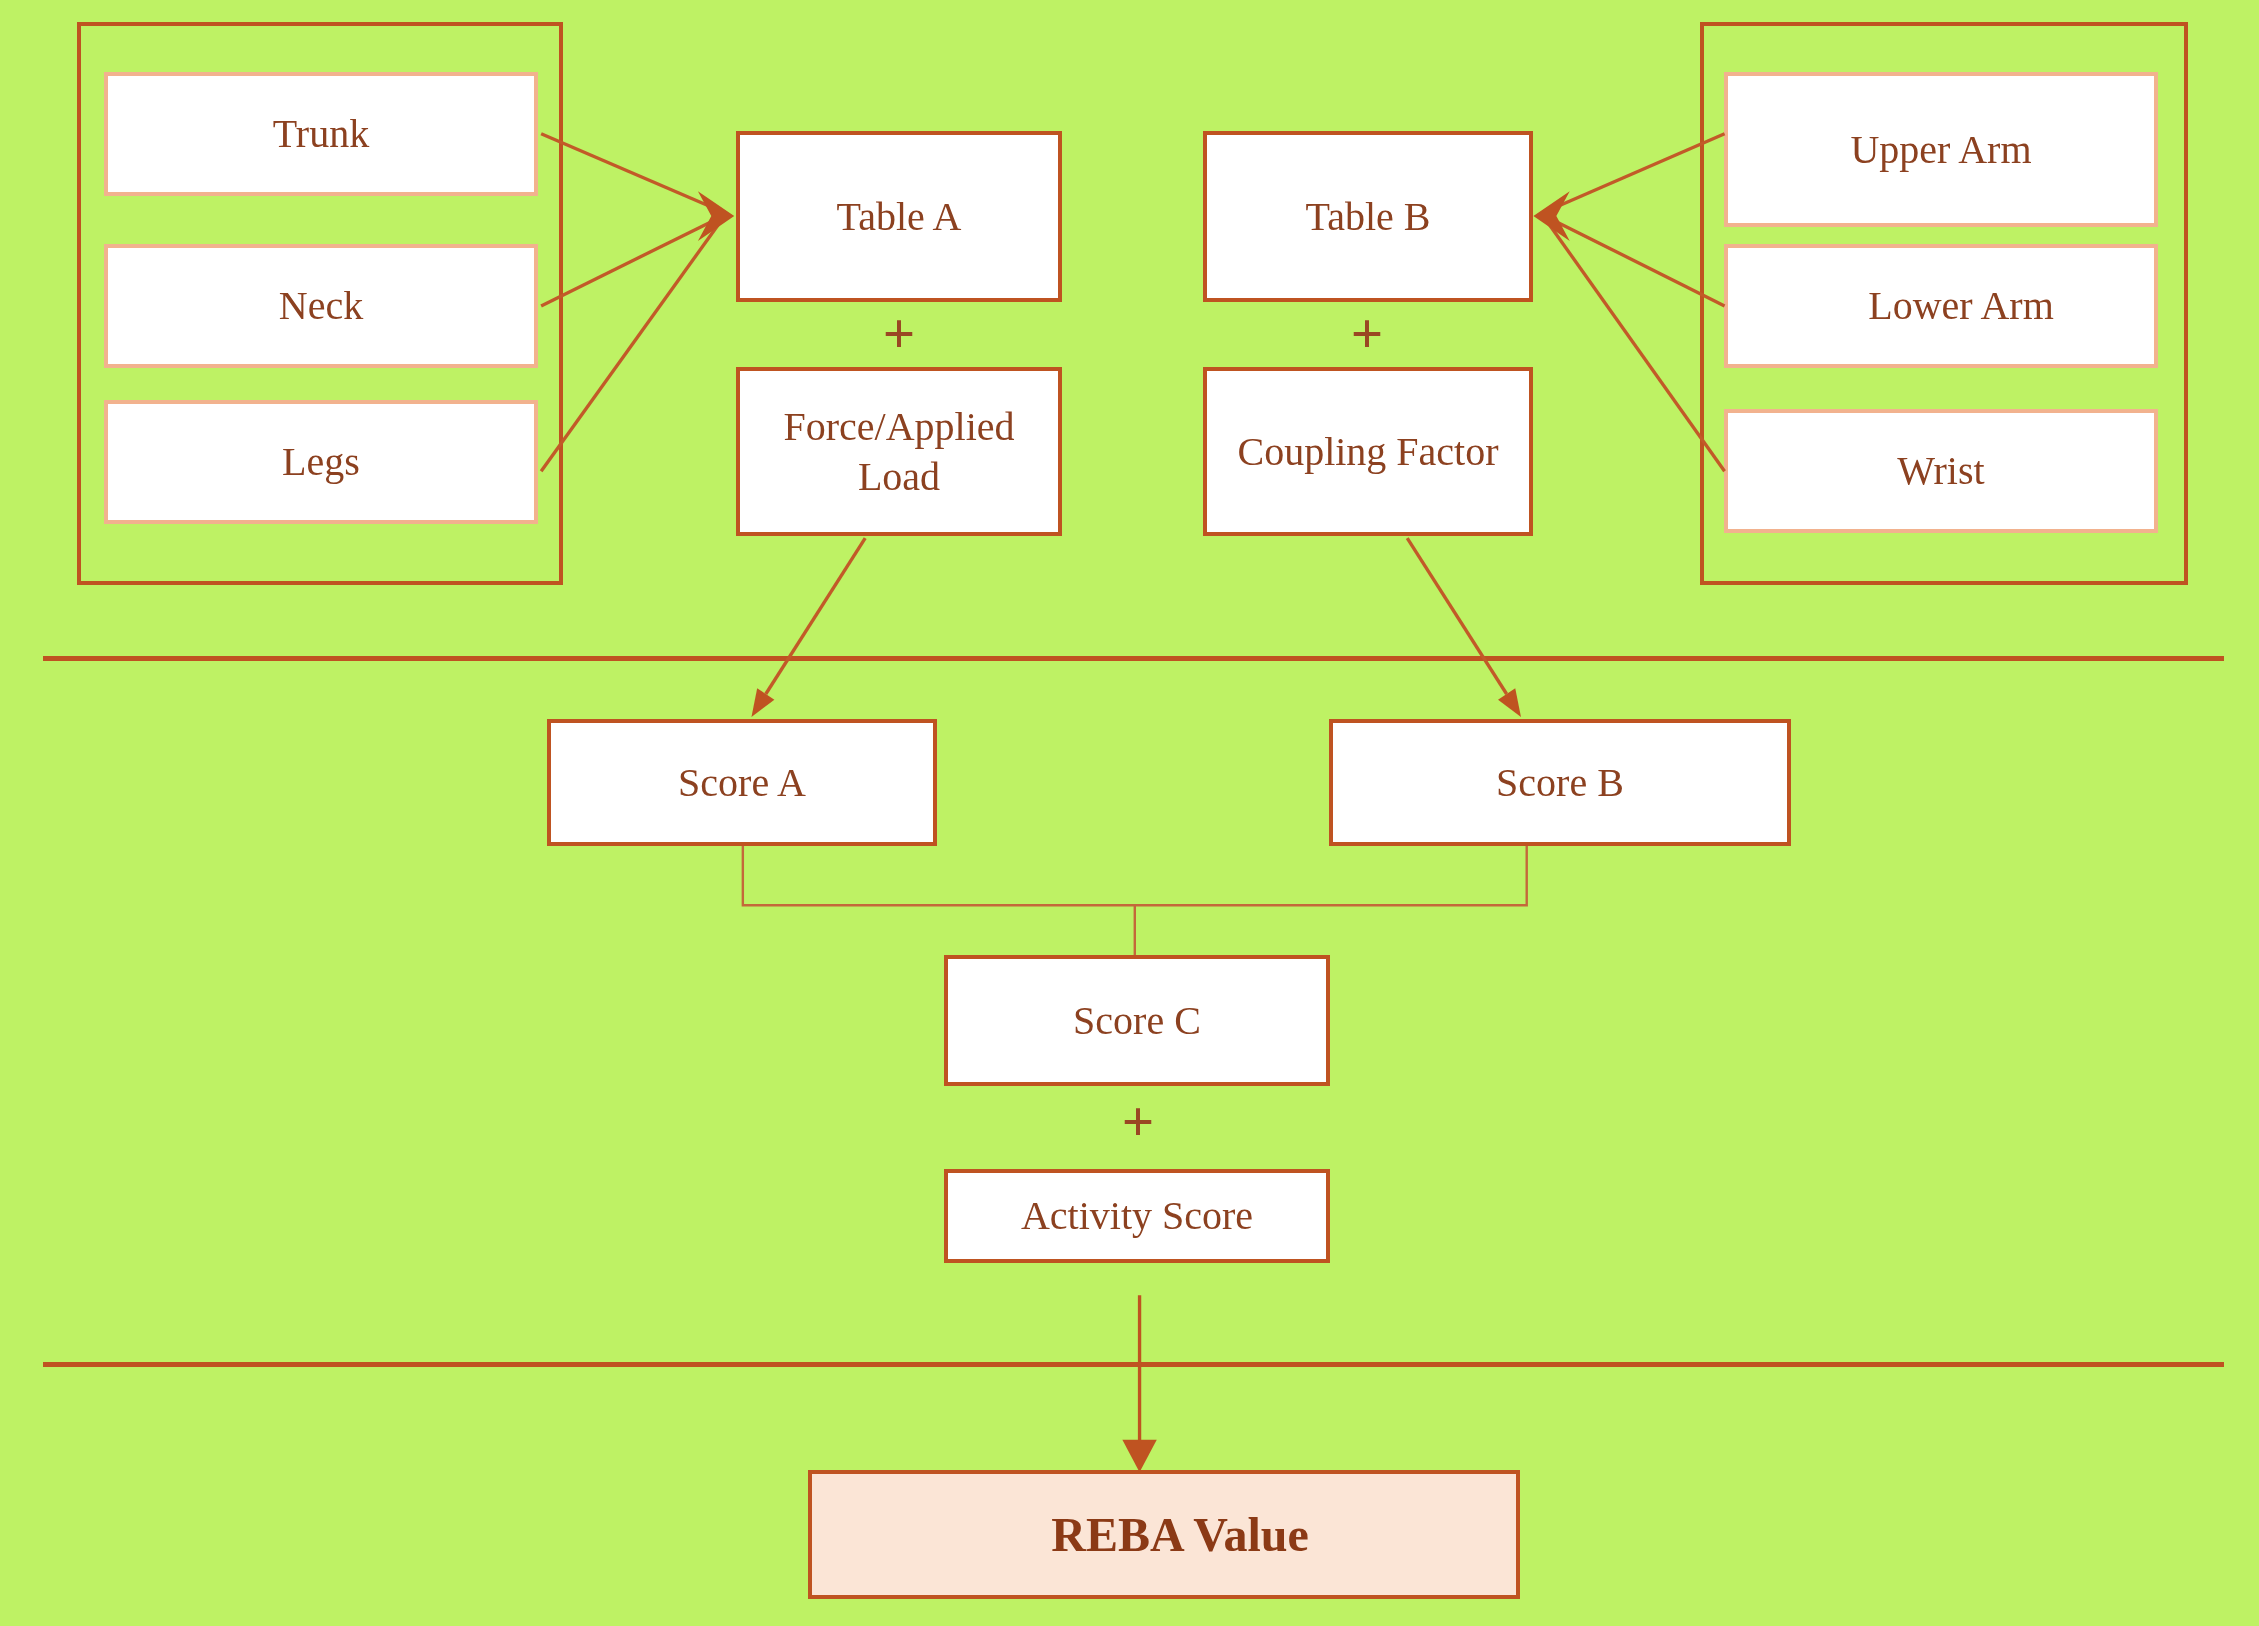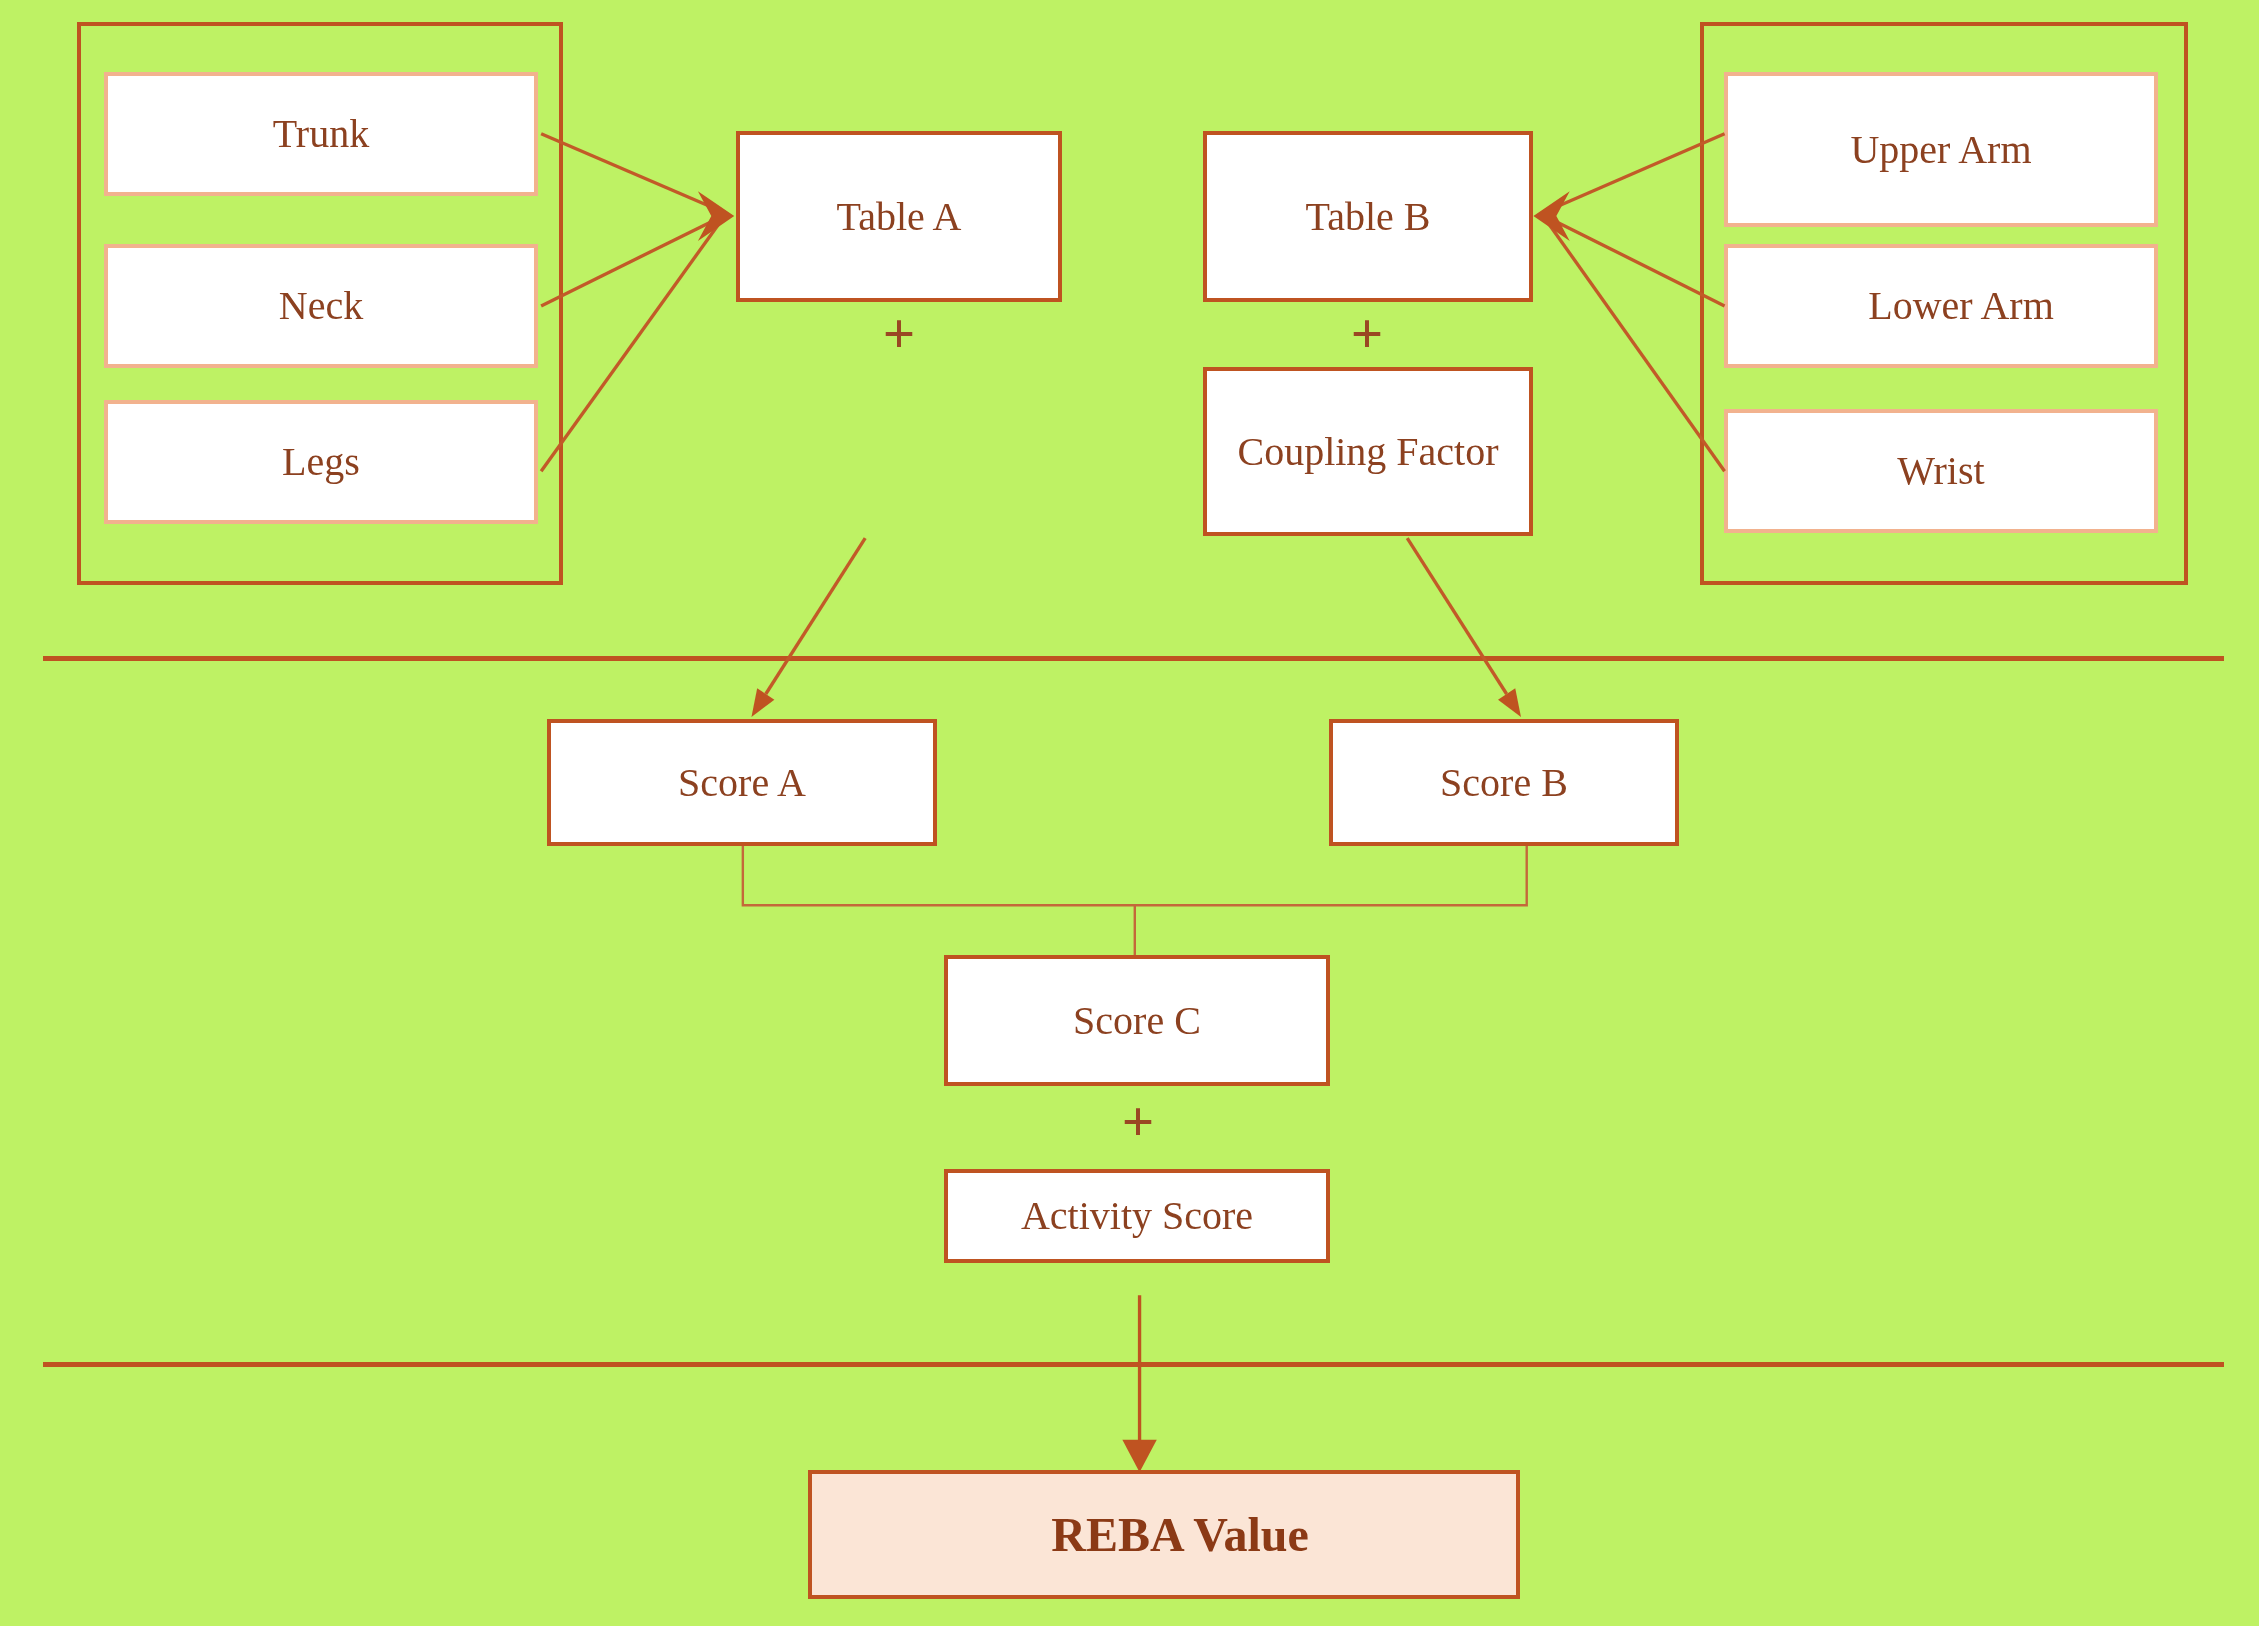--- a/index.html
+++ b/index.html
@@ -63,21 +63,21 @@
   #lower-arm-box{left:1724px;top:244px;width:434px;height:124px;padding-left:40px;}
   #wrist-box{left:1724px;top:409px;width:434px;height:124px;}
   #table-a-box{left:736px;top:131px;width:326px;height:171px;}
   #table-b-box{left:1203px;top:131px;width:330px;height:171px;}
   #plus-a{left:851px;top:304px;width:96px;height:59px;}
   #plus-b{left:1319px;top:304px;width:96px;height:59px;}
   #force-box{left:736px;top:367px;width:326px;height:169px;}
   #coupling-box{left:1203px;top:367px;width:330px;height:169px;}
   #divider-1{top:656px;}
   #score-a-box{left:547px;top:719px;width:390px;height:127px;}
-  #score-b-box{left:1329px;top:719px;width:350px;height:127px;}
+  #score-b-box{left:1329px;top:719px;width:462px;height:127px;}
   #score-c-box{left:944px;top:955px;width:386px;height:131px;}
   #plus-c{left:1090px;top:1092px;width:96px;height:59px;}
   #activity-box{left:944px;top:1169px;width:386px;height:94px;}
   #divider-2{top:1362px;}
   #reba-box{left:808px;top:1470px;width:712px;height:129px;padding-left:32px;}
   #connector-overlay{
     position:absolute;left:0;top:0;width:2260px;height:1627px;
     pointer-events:none;
   }
 </style>
@@ -111,20 +111,23 @@
   <div class="box" id="table-a-box">
     <span class="label">Table A</span>
   </div>
   <div class="box" id="table-b-box">
     <span class="label">Table B</span>
   </div>
 
   <div class="plus" id="plus-a">+</div>
   <div class="plus" id="plus-b">+</div>
 
+  <div class="box wrap" id="force-box">
+    <span class="label">Force/Applied Load</span>
+  </div>
   <div class="box wrap" id="coupling-box">
     <span class="label">Coupling Factor</span>
   </div>
 
   <div class="divider" id="divider-1"></div>
 
   <div class="box" id="score-a-box">
     <span class="label">Score A</span>
   </div>
   <div class="box" id="score-b-box">

